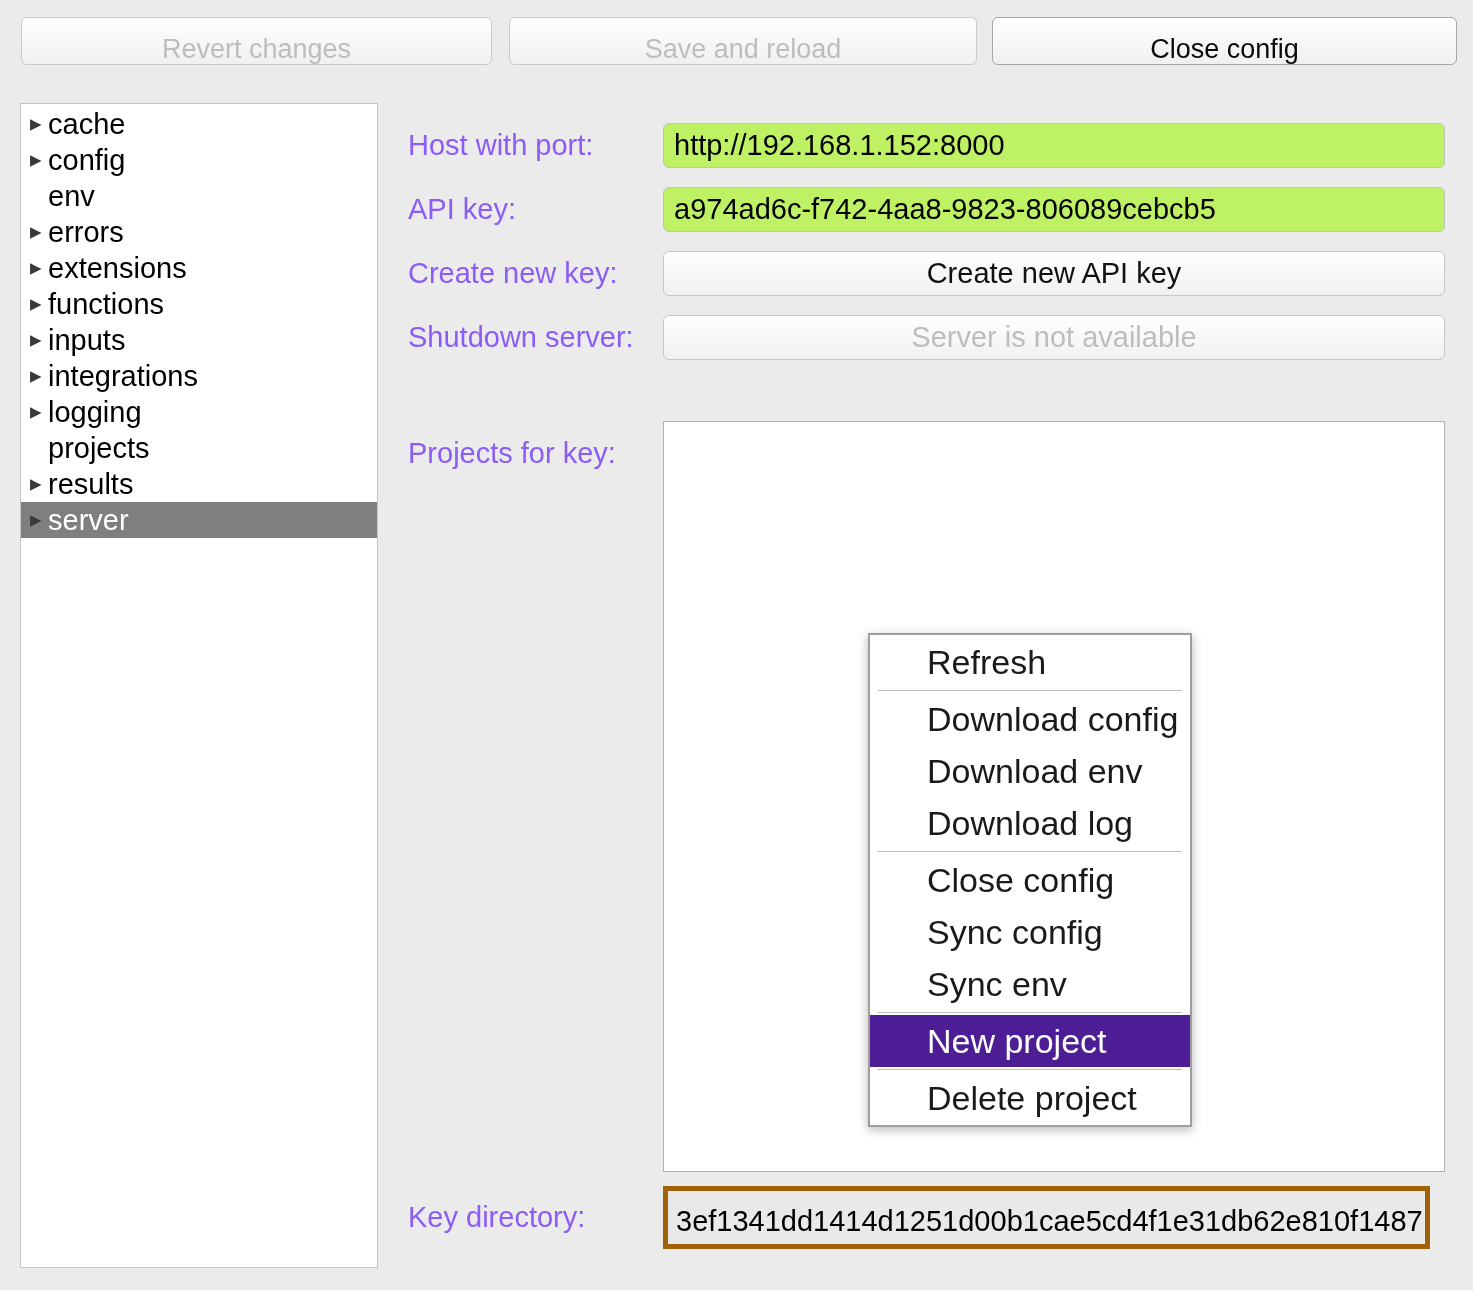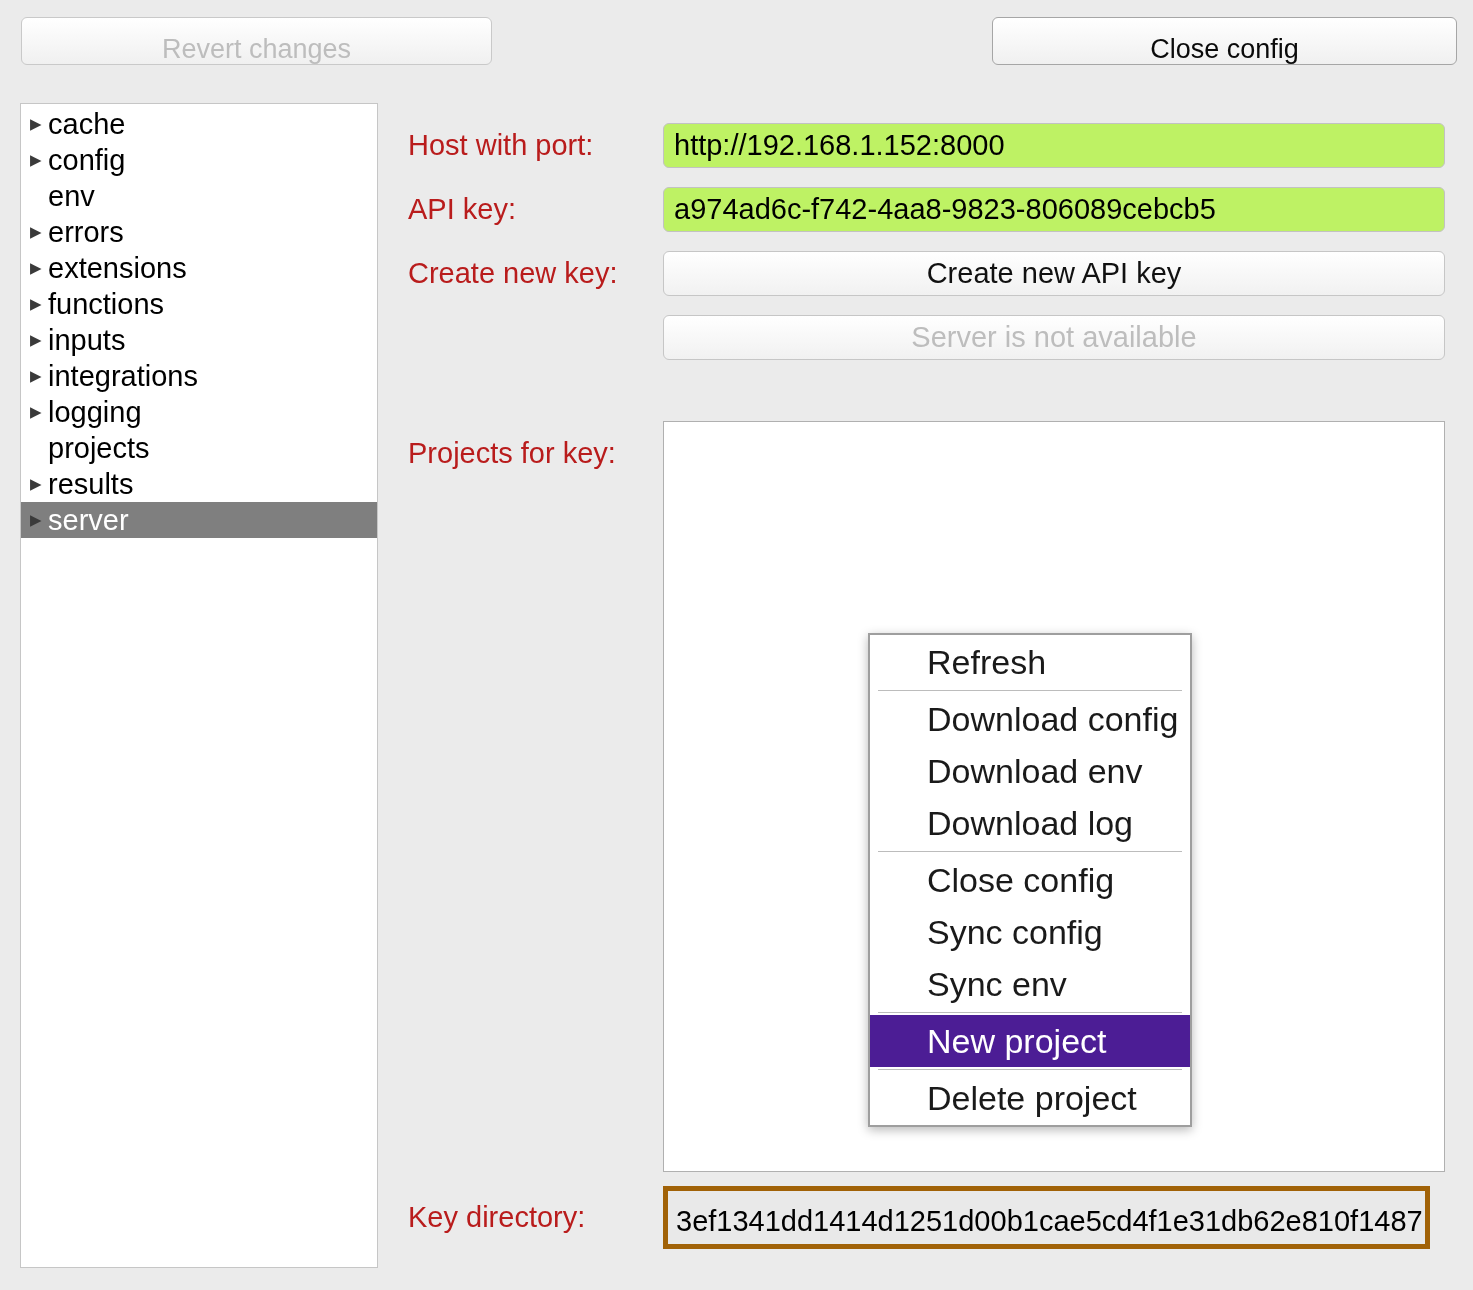--- a/index.html
+++ b/index.html
@@ -34,21 +34,21 @@
   .tree-row { position:relative; height:36px; line-height:36px; font-size:29px; }
   .tree-row .tri {
     position:absolute; left:9px; top:0; width:18px;
     font-size:15px; color:#3a3a3a; line-height:36px;
   }
   .tree-row .tree-label { position:absolute; left:27px; white-space:nowrap; }
   .tree-row.selected { background:#7f7f7f; }
   .tree-row.selected .tree-label { color:#ffffff; }
 
   
-  .field-label { position:absolute; left:408px; font-size:29px; color:#b91c1c; white-space:nowrap; }
+  .field-label { position:absolute; left:408px; font-size:29px; color:#8b5cf6; white-space:nowrap; }
   .lh45 { height:45px; line-height:45px; }
   .text-input {
     position:absolute; left:663px; width:782px; height:45px; box-sizing:border-box;
     border:1px solid #c2c2c2; border-radius:6px; background:#bef264;
     font-family:inherit; font-size:29px; color:#000; padding:0 10px;
     outline:none;
   }
   .wide-btn {
     position:absolute; left:663px; width:782px; height:45px; box-sizing:border-box;
     border:1px solid #c6c6c6; border-radius:6px;
@@ -85,20 +85,21 @@
     line-height:61px; padding:0 8px; white-space:nowrap; overflow:hidden;
   }
   .keydir-label { top:1186px; height:63px; line-height:63px; }
 </style>
 </head>
 <body>
 
 <div class="page">
 
   <button id="btn-revert" class="btn disabled">Revert changes</button>
+  <button id="btn-save" class="btn disabled">Save and reload</button>
   <button id="btn-close" class="btn active">Close config</button>
 
   <div class="sidebar" id="sidebar">
       <div class="tree-row">
         <span class="tri">▶</span>
         <span class="tree-label">cache</span>
       </div>
       <div class="tree-row">
         <span class="tri">▶</span>
         <span class="tree-label">config</span>
@@ -147,20 +148,21 @@
 
   <div class="field-label lh45" style="top:123px;">Host with port:</div>
   <input class="text-input" style="top: 123px;" type="text" value="http://192.168.1.152:8000">
 
   <div class="field-label lh45" style="top:187px;">API key:</div>
   <input class="text-input" style="top: 187px;" type="text" value="a974ad6c-f742-4aa8-9823-806089cebcb5">
 
   <div class="field-label lh45" style="top:251px;">Create new key:</div>
   <button class="wide-btn" style="top:251px;">Create new API key</button>
 
+  <div class="field-label lh45" style="top:315px;">Shutdown server:</div>
   <button class="wide-btn disabled" style="top:315px;">Server is not available</button>
 
   <div class="field-label lh45" style="top:431px;">Projects for key:</div>
   <div class="listbox"></div>
 
   <div class="menu" id="context-menu">
       <div class="menu-item">Refresh</div>
       <div class="menu-sep"></div>
       <div class="menu-item">Download config</div>
       <div class="menu-item">Download env</div>

